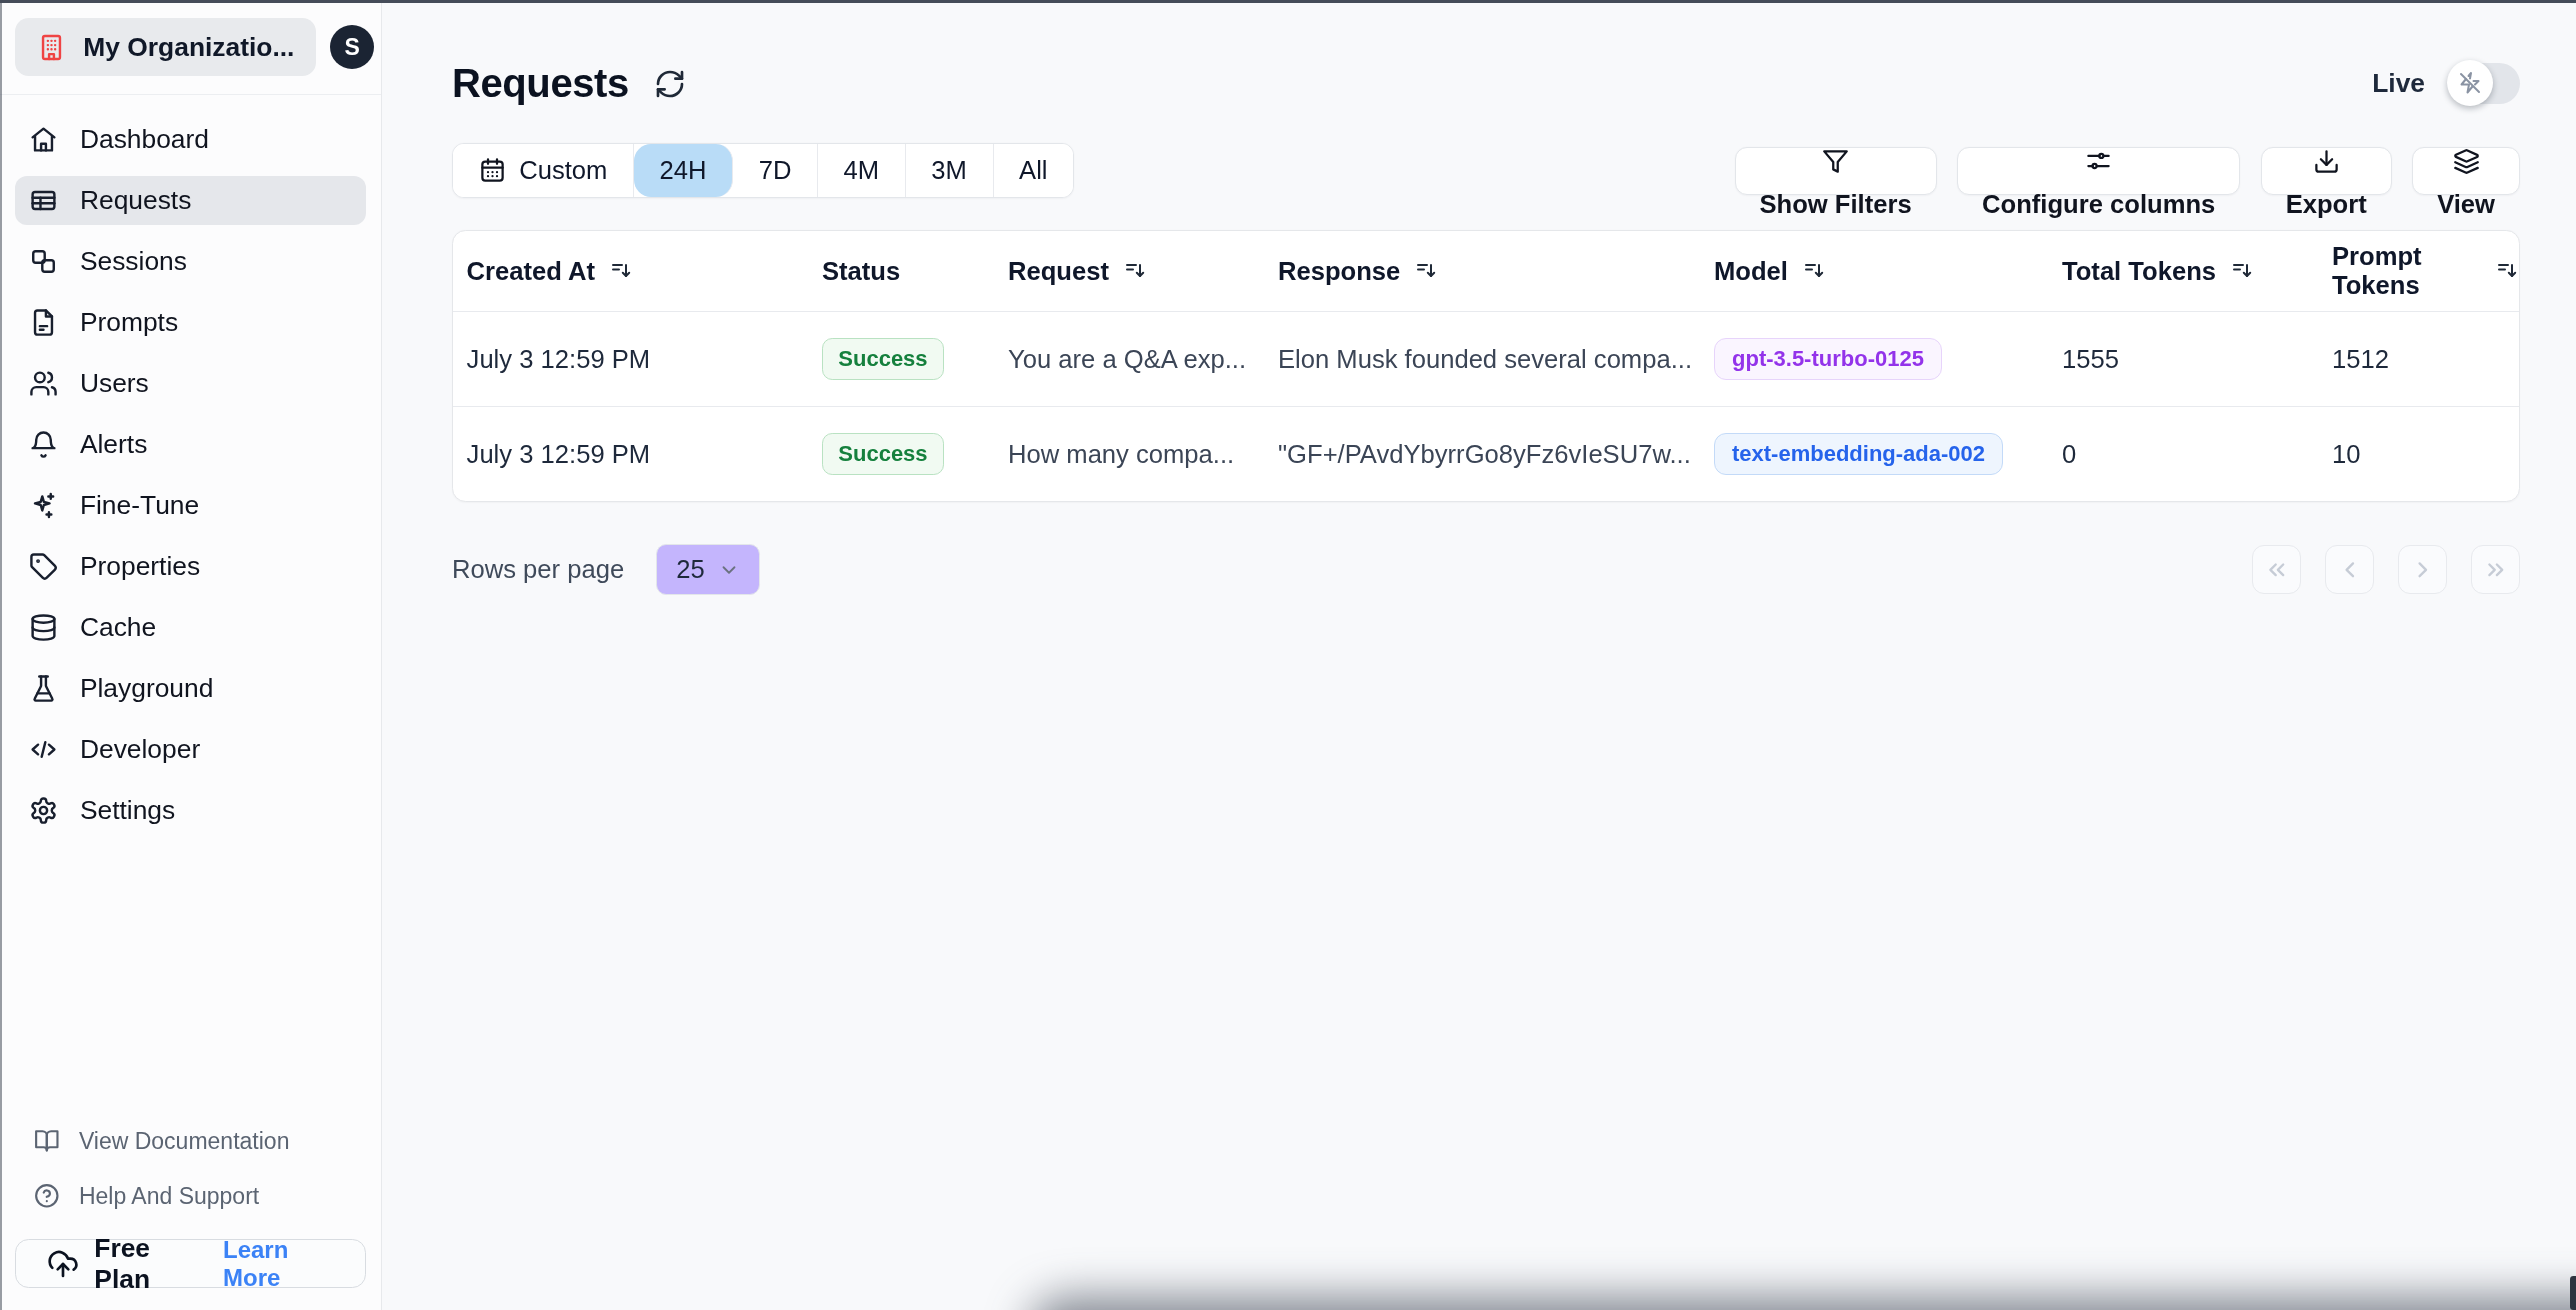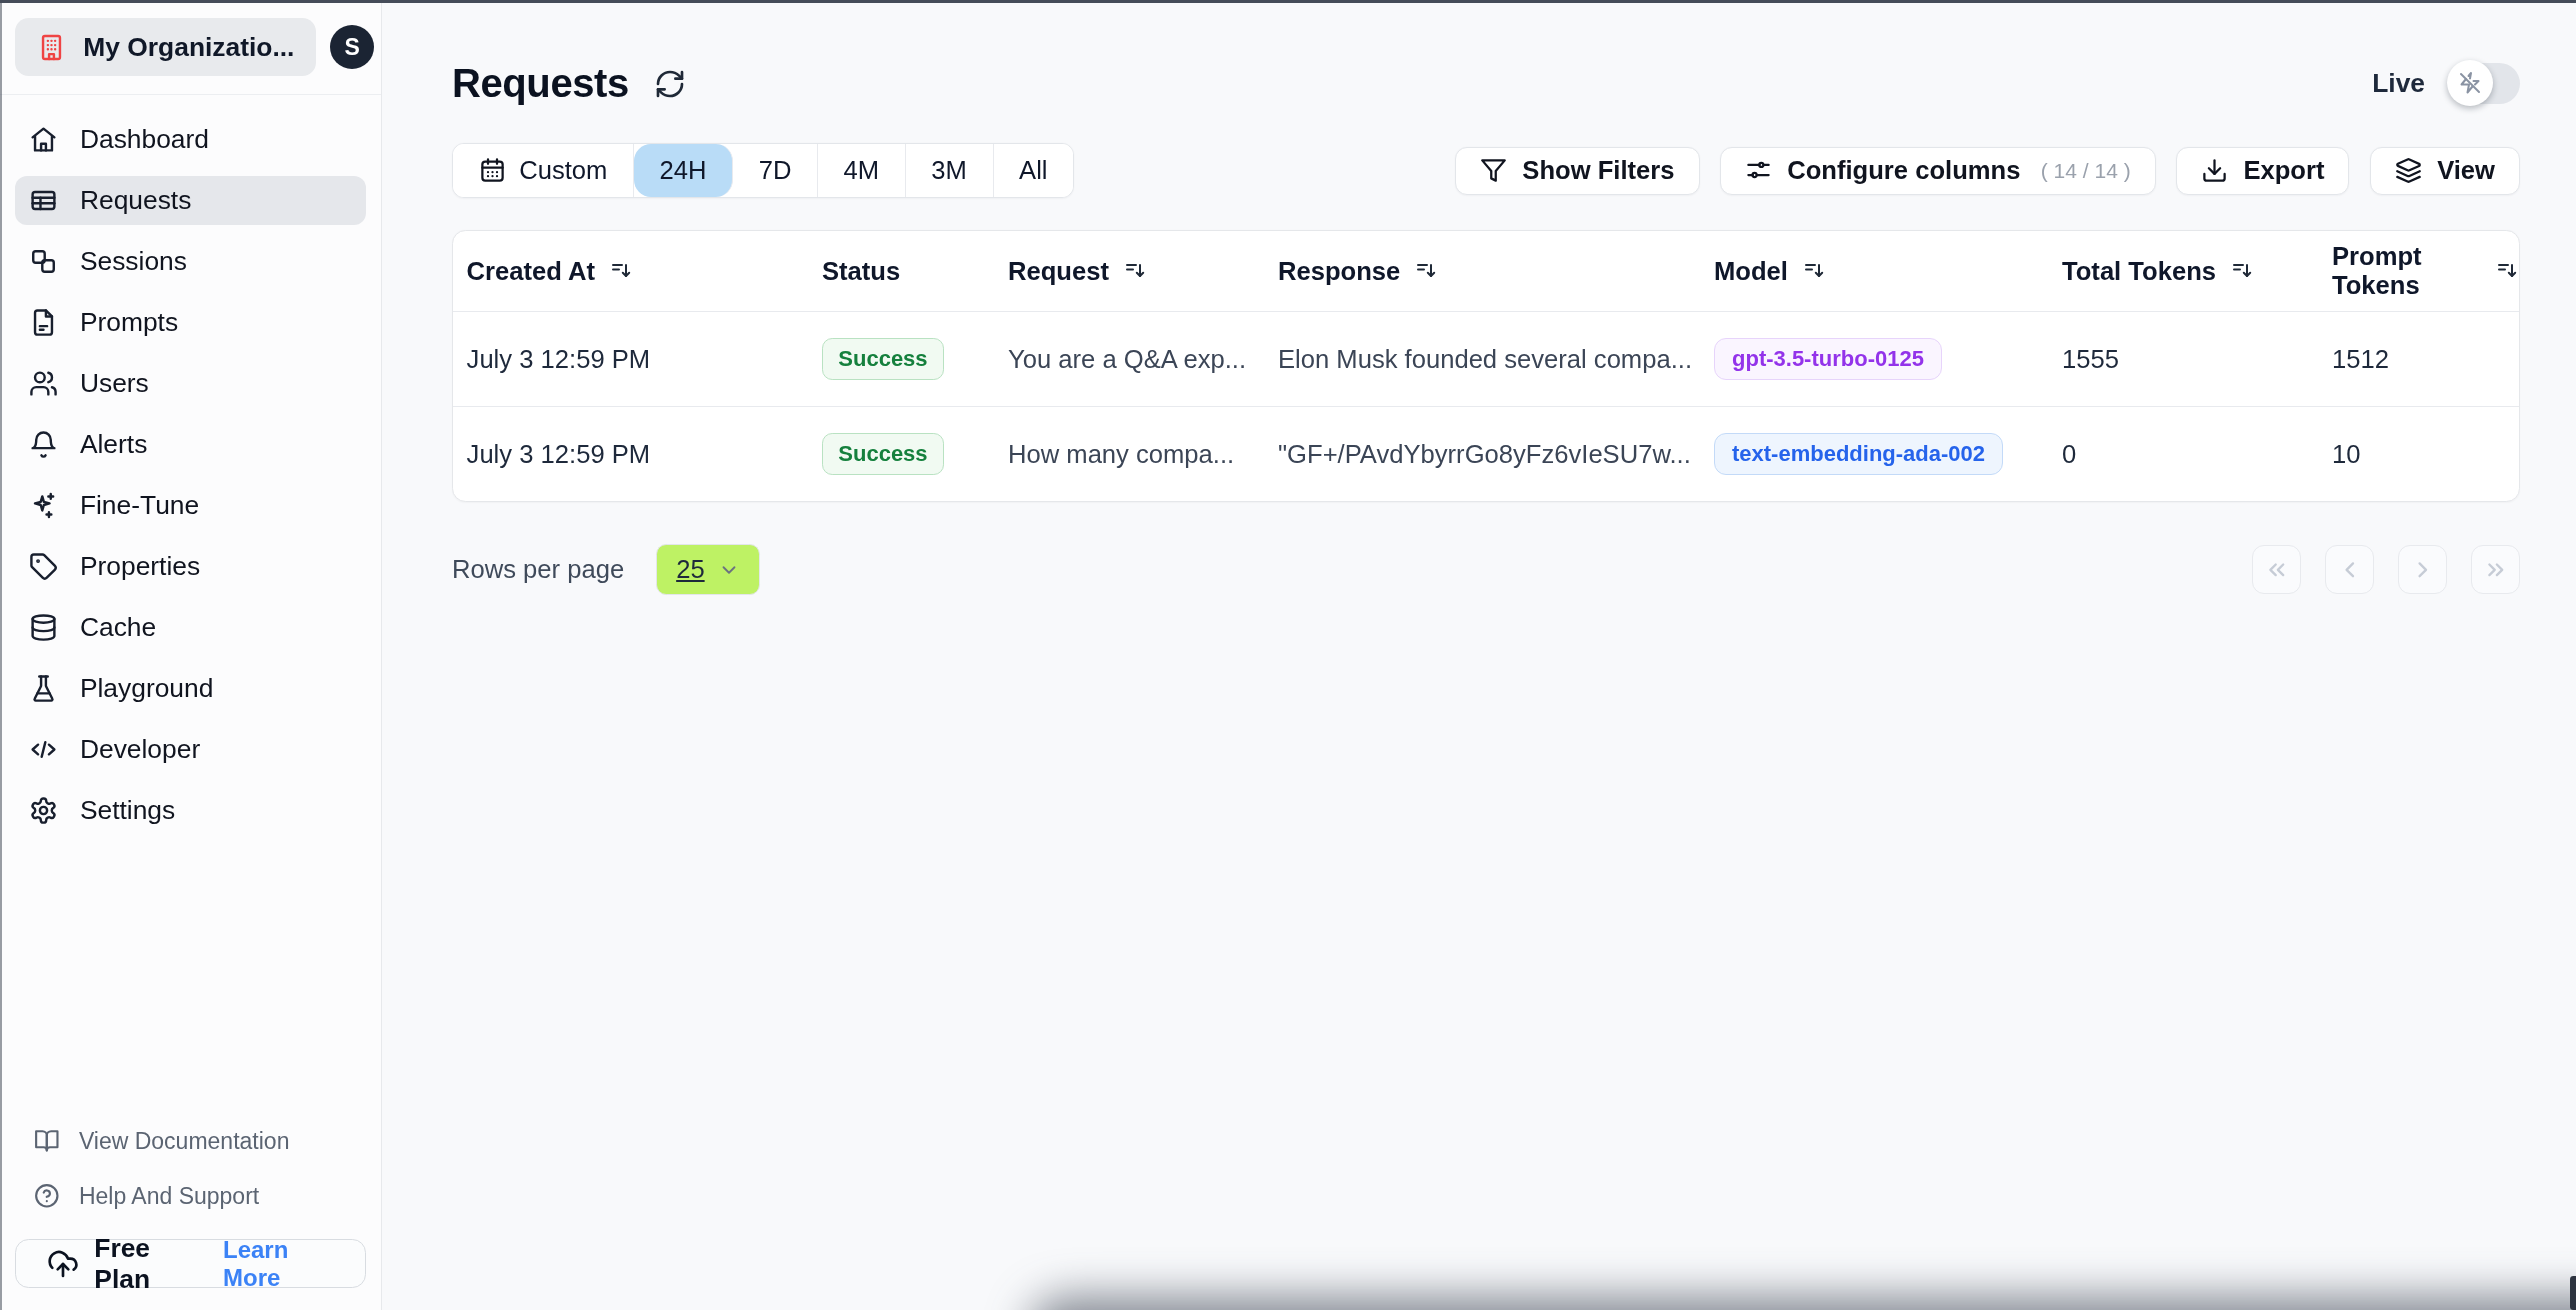--- a/index.html
+++ b/index.html
@@ -87,20 +87,21 @@
   .range-seg:last-child { border-right:none; }
   .range-seg.selected { background:#b9dcf7;border-radius:17px; }
   .range-seg .cal-icon { color:#10141f; }
 
   .toolbar-right { margin-left:auto; display:flex; align-items:center; gap:20.4px; }
   .tb-btn {
     height:48px; display:flex; align-items:center; gap:15.3px; padding:0 24px;
     background:#ffffff; border:1.7px solid #e3e6ea; border-radius:12px; cursor:pointer;
     font-size:25.6px; font-weight:700; color:#10141f; white-space:nowrap;
     box-shadow:0 0.9px 1.7px rgba(16,24,40,.04);
+    flex-direction:column;
   }
   .tb-btn .btn-icon { color:#10141f; }
   .cc-count { font-size:21px; font-weight:400; color:#9aa1ac; margin-left:5.1px; }
 
   
   .card {
     position:absolute; left:70px; top:230px; width:2068px;
     background:#ffffff; border:1.7px solid #e5e7ea; border-radius:13.6px;
     overflow:hidden; box-shadow:0 0.9px 1.7px rgba(16,24,40,.03);
   }
@@ -118,23 +119,23 @@
     background:#f1faf2; border:1.7px solid #b9e2c2; border-radius:10.2px; padding:6.8px 15.3px;
   }
   .badge-model { display:inline-flex; align-items:center; font-size:22px; font-weight:700; border-radius:12px; padding:6.8px 17px; white-space:nowrap; }
   .badge-model.purple { color:#9333ea; background:#faf5ff; border:1.7px solid #e7d4fb; }
   .badge-model.blue { color:#2563eb; background:#eef5fe; border:1.7px solid #c3daf8; }
 
   
   .pager-row { position:absolute; left:70px; right:56px; top:542px; height:55px; display:flex; align-items:center; }
   .rpp-label { font-size:25.6px; color:#3f4a5a; }
   .rpp-select {
-    margin-left:32px; height:51px; min-width:99px; background:#bef264; border:1.7px solid #e3e6ea;
+    margin-left:32px; height:51px; min-width:99px; background:#c4b5fd; border:1.7px solid #e3e6ea;
     border-radius:10.2px; display:flex; align-items:center; gap:13.6px; padding:0 19px; cursor:pointer;
-    font-size:25.6px; color:#1e293b;text-decoration:underline;
+    font-size:25.6px; color:#1e293b;
   }
   .rpp-select .chev { color:#6b7280; }
   .pager-btns { margin-left:auto; display:flex; gap:24px; }
   .pg-btn {
     width:49px; height:49px; border-radius:12px; background:#fafbfd; border:1.7px solid #e8eaee;
     display:flex; align-items:center; justify-content:center; color:#c6ccd6; cursor:pointer;
   }
 
   .bottom-shadow {
     position:absolute; left:647px; width:1772px; top:1297px; height:77px;

